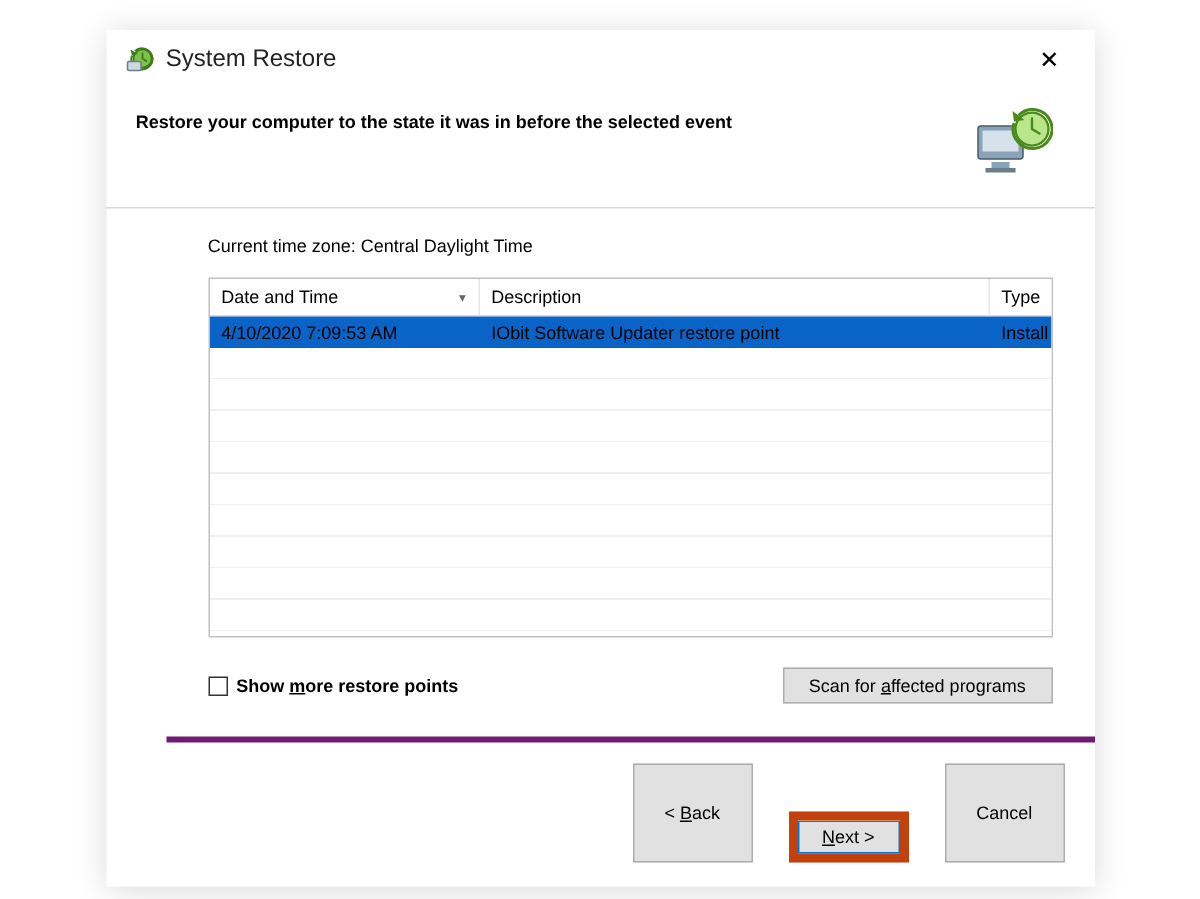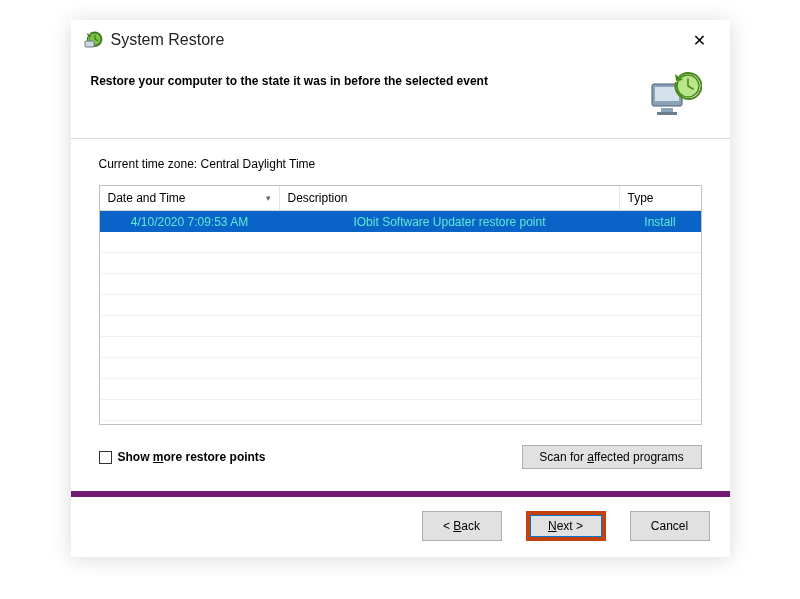--- a/index.html
+++ b/index.html
@@ -49,21 +49,22 @@
     font-weight: 700;
     font-size: 12px;
     flex: 1;
     padding-top: 2px;
   }
   .header-strip .big-icon {
     width: 54px; height: 48px;
   }
   .content {
     padding: 18px 28px 22px 28px;
-    border-bottom: 6px solid #701a75;
+    border-bottom: 4px solid #701a75;
+    margin-left: 40px;
   }
   .tz-line {
     font-size: 12px;
     margin-bottom: 14px;
   }
   .grid {
     border: 1px solid #c0c0c0;
     width: 100%;
     height: 240px;
     background: #fff;
@@ -96,22 +97,21 @@
     );
   }
   .grid-row {
     display: flex;
     height: 21px;
     align-items: center;
     font-size: 12px;
   }
   .grid-row.selected {
     background: #0a64c8;
-    color: #5eead4;
-    text-align: center;
+    color: #000000;
   }
   .grid-row .cell {
     padding: 0 8px;
     white-space: nowrap;
     overflow: hidden;
   }
   .col-dt { width: 180px; flex: 0 0 180px; }
   .col-desc { width: 340px; flex: 0 0 340px; }
   .col-type { flex: 1; }
   .below-grid {
@@ -137,22 +137,23 @@
     background: #e1e1e1;
     border: 1px solid #adadad;
     padding: 4px 12px;
     font-size: 12px;
     font-family: inherit;
     min-width: 80px;
     cursor: pointer;
   }
   .btn.wide { min-width: 180px; }
   .btn.default {
-    border: 4px solid #c2410c;
+    border: 6px solid #c2410c;
     box-shadow: inset 0 0 0 1px #0078d7;
+    margin-top: 32px;
   }
   .footer {
     padding: 14px 20px 16px 20px;
     display: flex;
     justify-content: flex-end;
     gap: 24px;
   }
   .accel { text-decoration: underline; }
 </style>
 </head>

